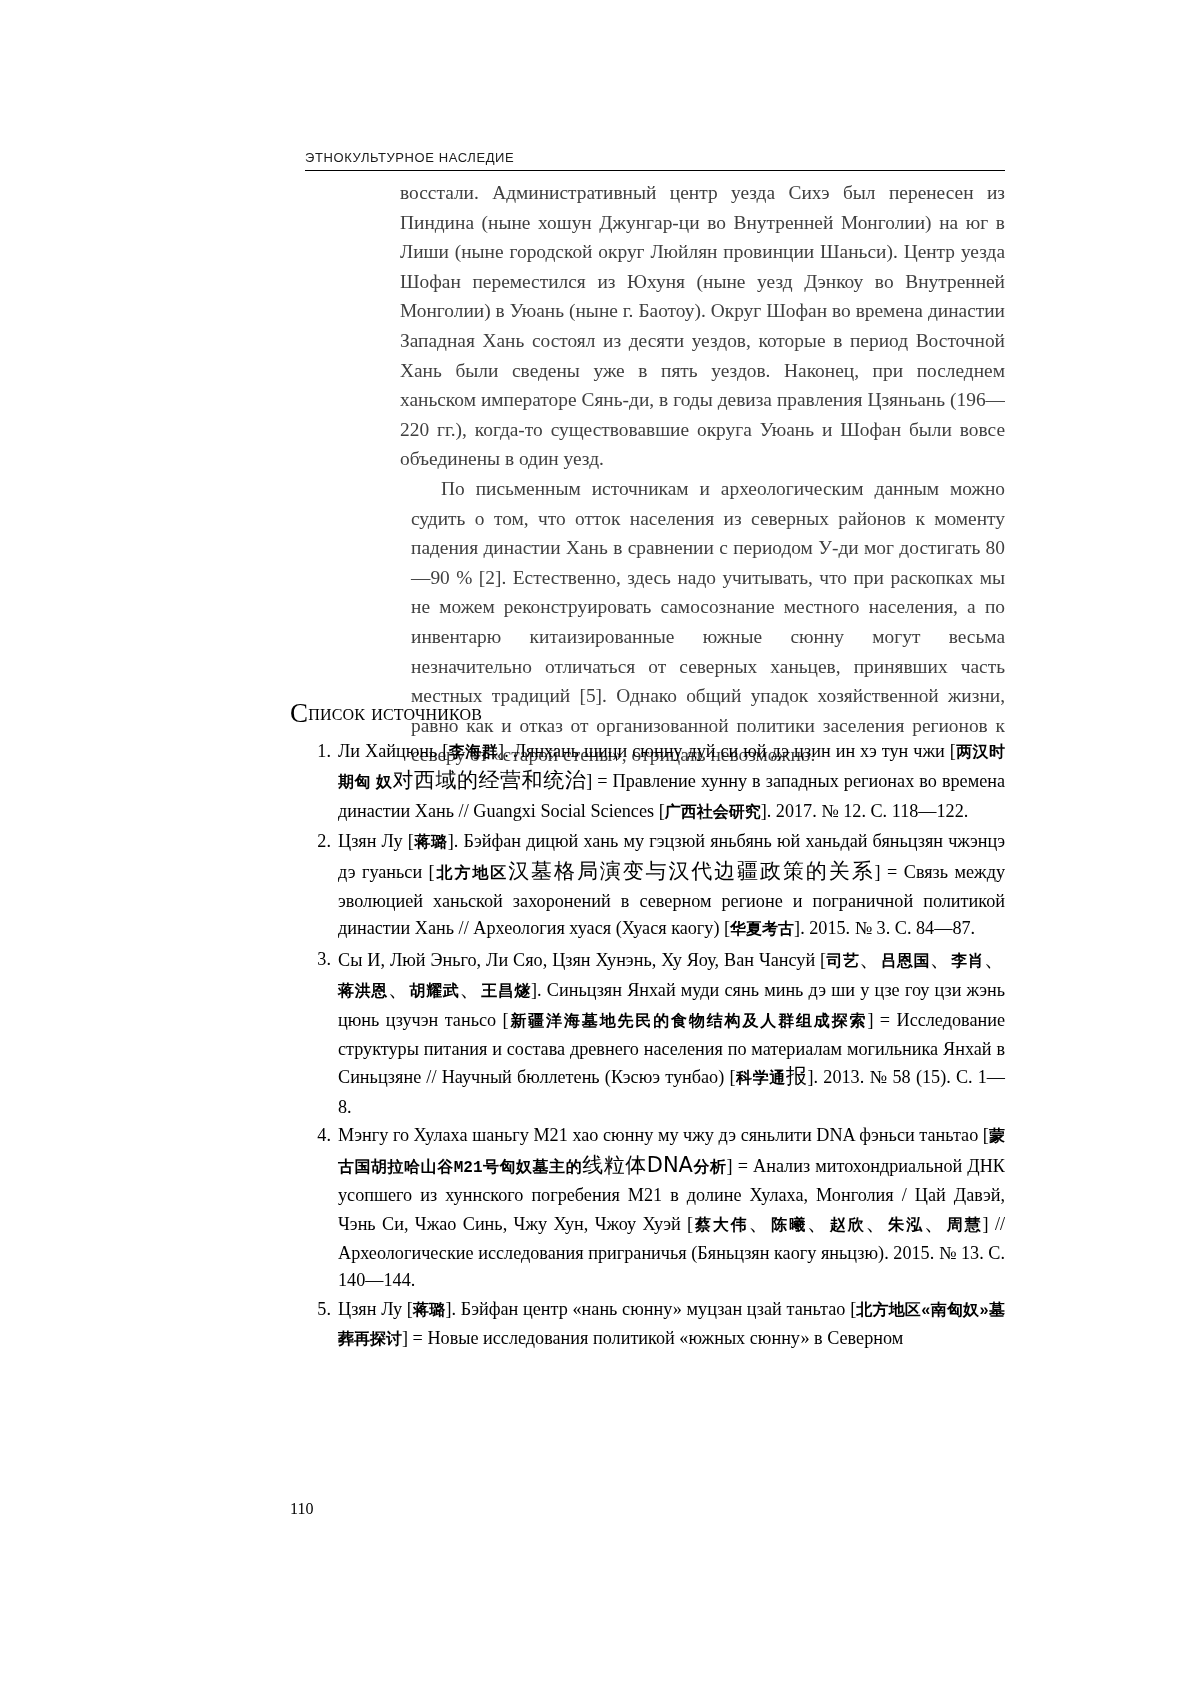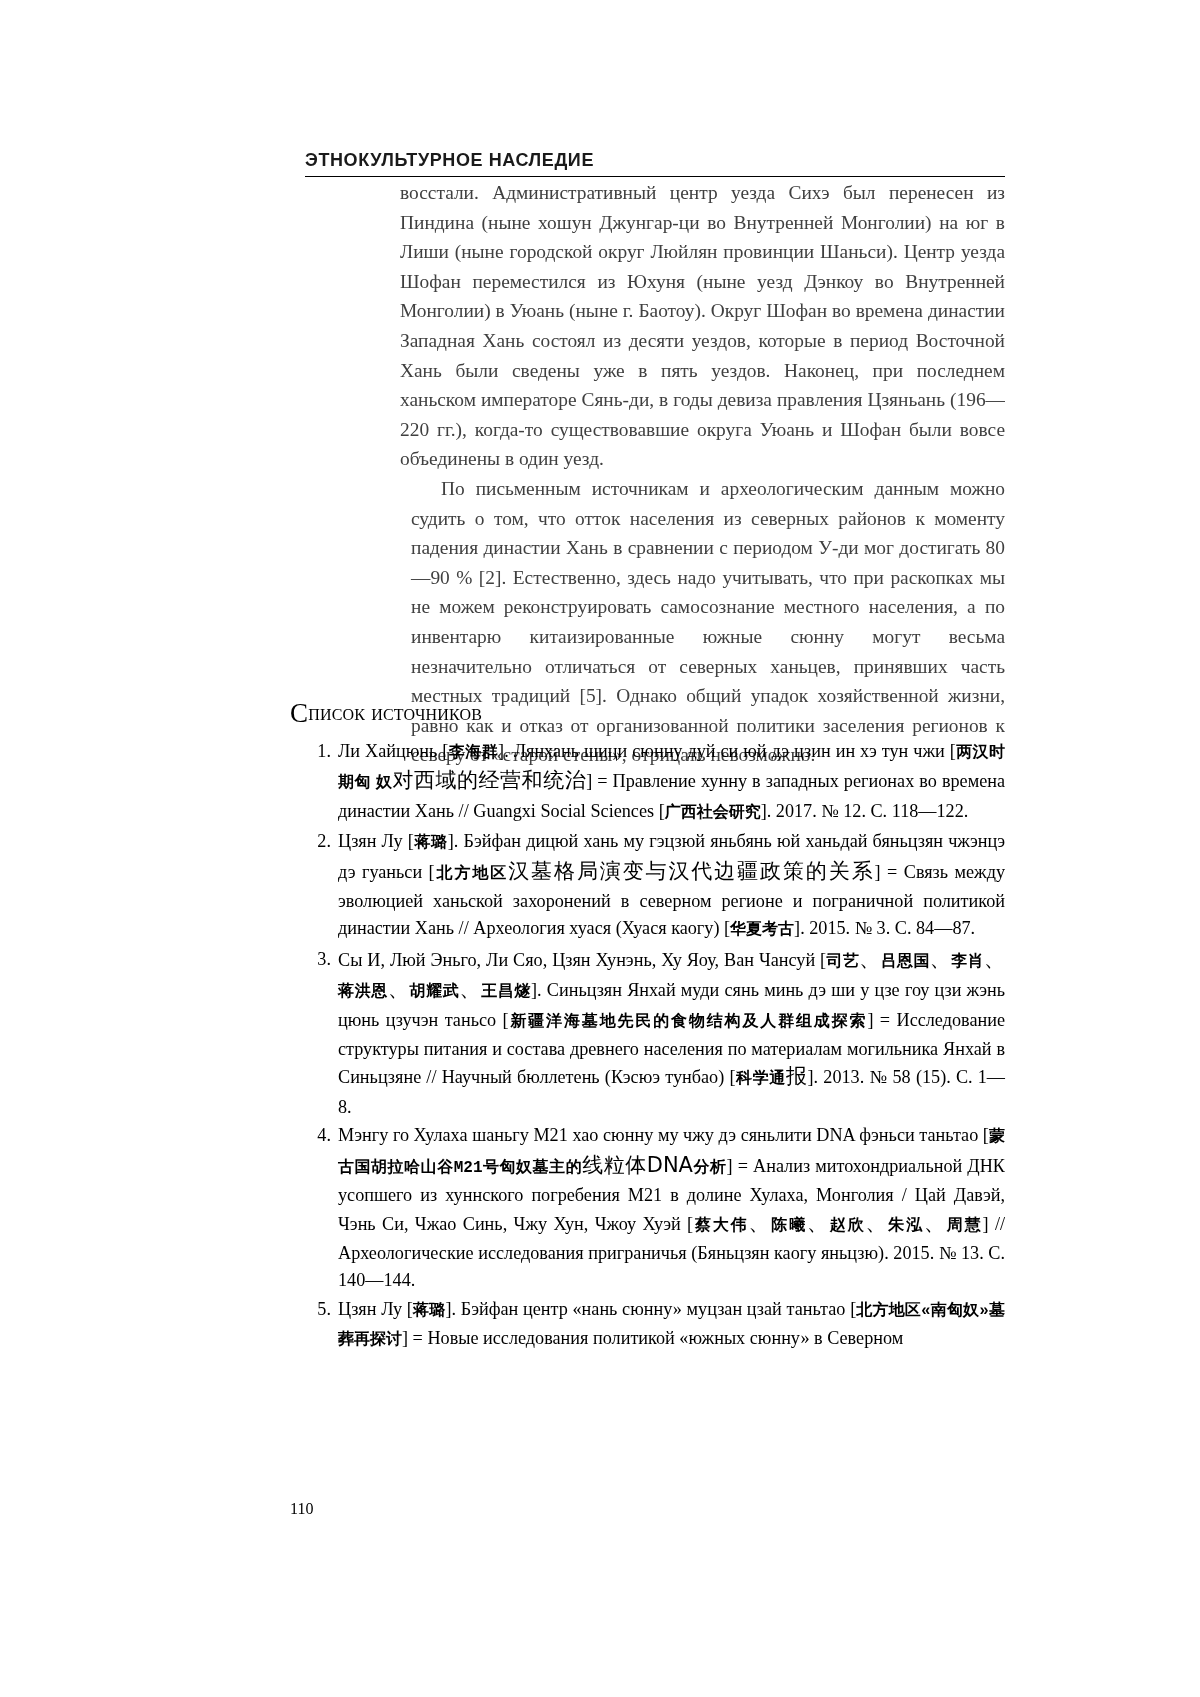--- a/index.html
+++ b/index.html
@@ -25,25 +25,24 @@
 
   
   .runhead-wrap {
     position: absolute;
     left: 305px;
     top: 150px;
     width: 700px;
   }
   .runhead {
     font-family: "Liberation Sans", sans-serif;
-    font-size: 18px;
+    font-size: 13px;
     letter-spacing: 0.6px;
     color: #1a1a1a;
     padding-bottom: 5px;
-    font-weight: bold;
   }
   .runhead-rule {
     border-bottom: 1.6px solid #000000;
     width: 700px;
   }
 
   
   .body-col {
     position: absolute;
     left: 400px;

